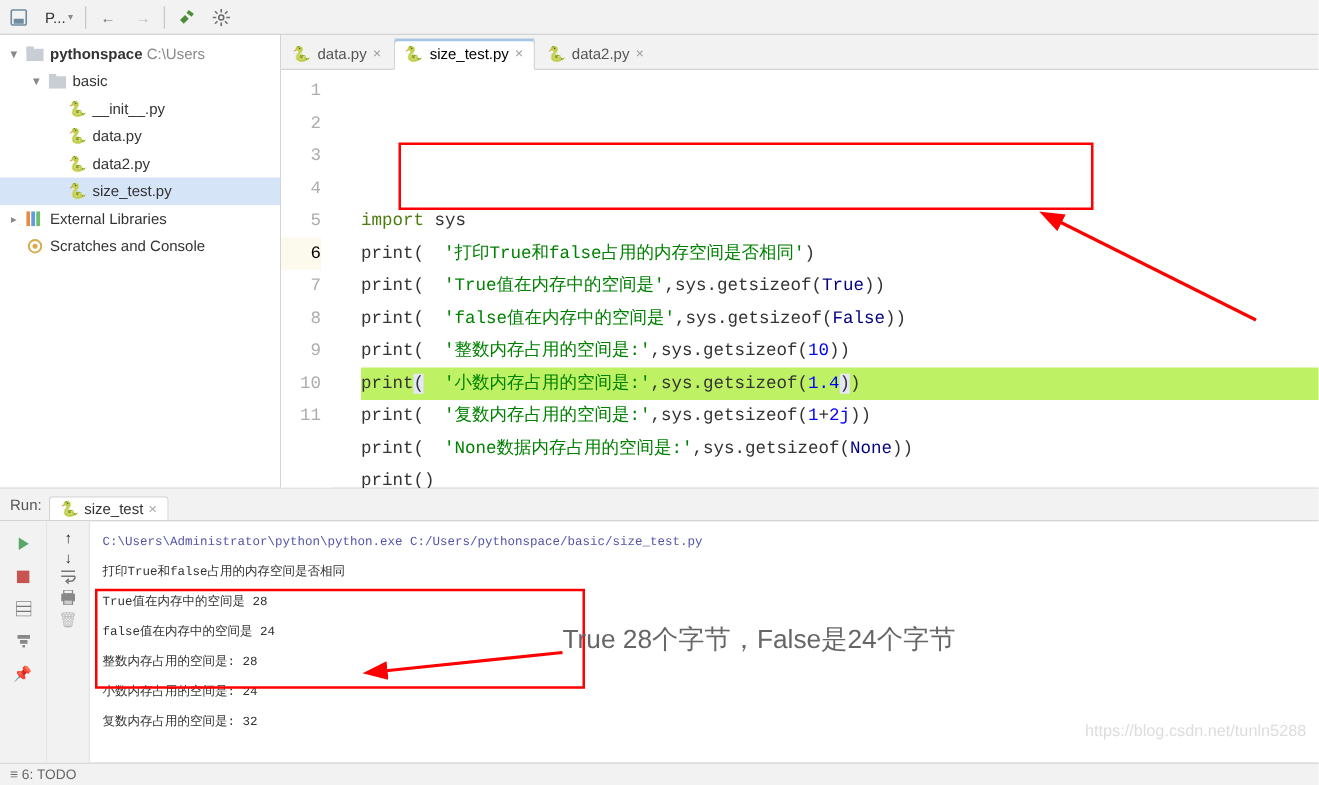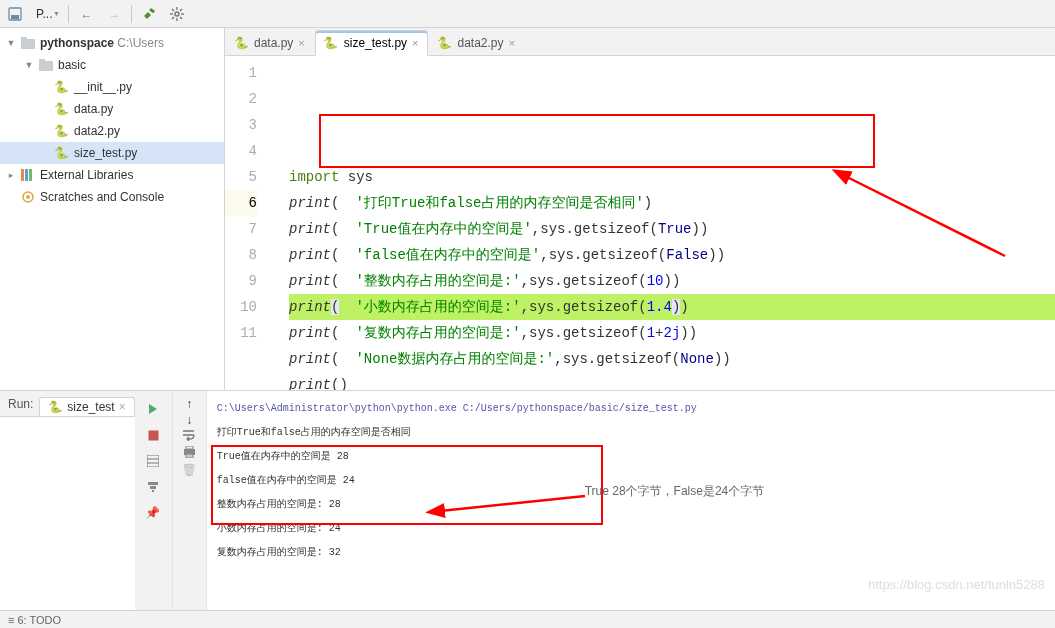--- a/index.html
+++ b/index.html
@@ -126,35 +126,36 @@
   line-height: 26px;
   padding-top: 4px;
   padding-left: 24px;
   white-space: pre;
   position: relative;
   flex:1;
 }
 .code-lines .cl { height: 26px; display:block;}
 .cl.current { background: #bef264; }
 .kw { color: #4d7c0f; }
-.fn { font-style: italic; }
+.fn { }
 .str { color: #008000; font-weight: normal; margin-left: 16px; }
 .num { color: #0000ff; }
 .val { color: #000080; }
 .highlight-bg { background: #e6e6fa; }
 .red-box1 {
   position: absolute;
   border: 2px solid #ff0000;
   left: 54px; top: 58px;
   width: 556px; height: 54px;
   pointer-events: none;
 }
 .run-panel {
   border-top: 1px solid #d4d4d4;
   display: flex;
+  flex-direction: column;
   height: 220px;
   position: relative;
 }
 .run-header {
   height: 26px;
   background: #f2f2f2;
   border-bottom: 1px solid #d4d4d4;
   display: flex;
   align-items: center;
   padding-left: 8px;
@@ -220,22 +221,22 @@
 .run-console .cmd { color: #5454a8; }
 .red-box2 {
   position: absolute;
   border: 2px solid #ff0000;
   left: 76px; top: 54px;
   width: 392px; height: 80px;
   pointer-events:none;
 }
 .annotation {
   position: absolute;
-  left: 450px; top: 92px;
-  font-size: 12px;
+  left: 450px; top: 80px;
+  font-size: 21px;
   color: #666;
 }
 .watermark {
   position:absolute;
   right:10px; bottom:18px;
   color:#ddd;
   font-size:13px;
   font-family: Arial;
 }
 .status-bar {

